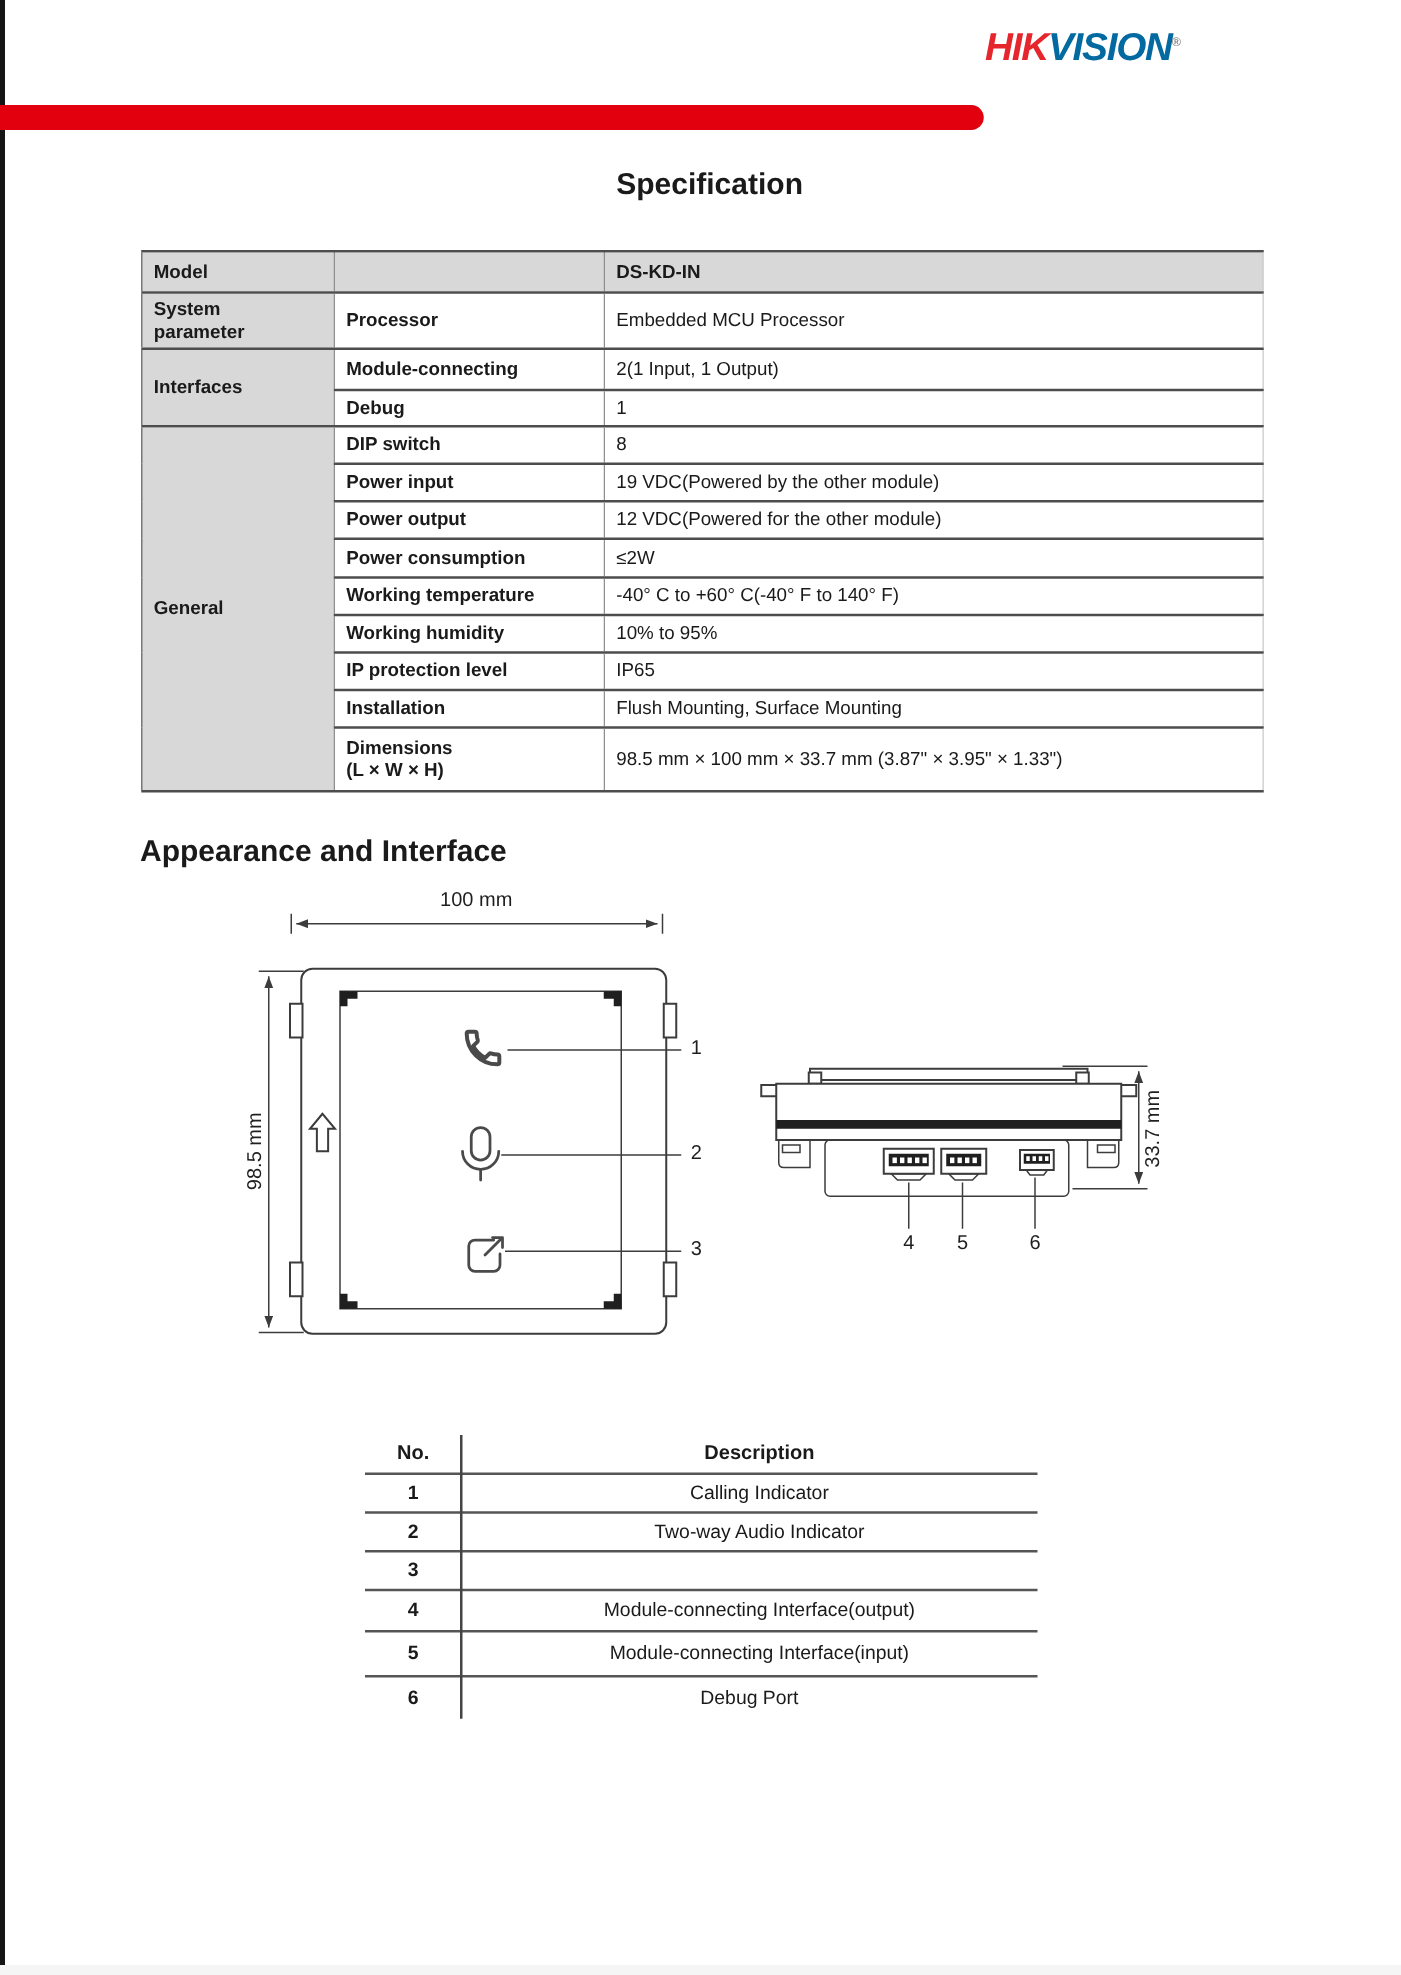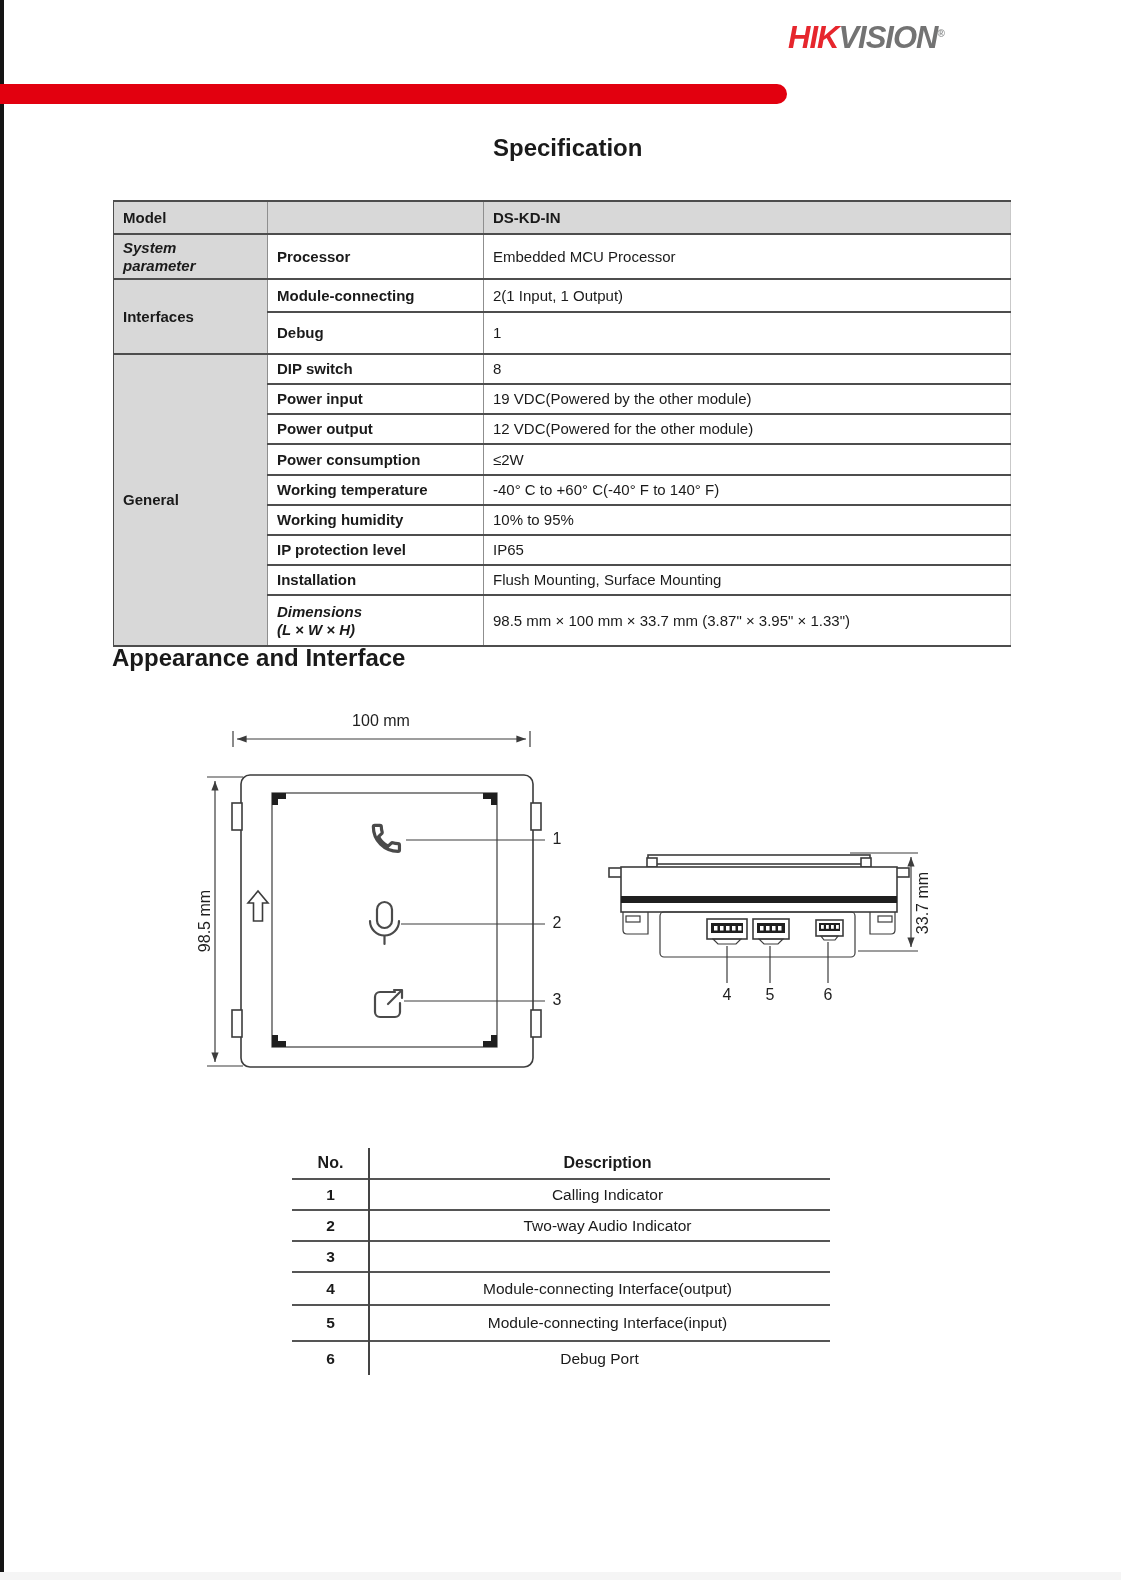--- a/index.html
+++ b/index.html
@@ -7,43 +7,43 @@
     position:relative;width:1121px;height:1580px;background:#ffffff;overflow:hidden;
     font-family:"Liberation Sans","DejaVu Sans",sans-serif;color:#1a1a1a;
   }
   .edge-left{position:absolute;left:0;top:0;width:4px;height:1580px;background:#151515;}
   .bottom-strip{position:absolute;left:0;top:1572px;width:1121px;height:8px;background:#f5f5f5;}
 
   
   .logo{position:absolute;left:788px;top:20px;font-style:italic;font-weight:bold;
         font-size:31px;letter-spacing:-1px;white-space:nowrap;}
   .logo .hik{color:#e6262d;}
-  .logo .vision{color:#737373;}
+  .logo .vision{color:#0369a1;}
   .logo .reg{color:#8b8d8e;font-size:10px;vertical-align:super;font-style:normal;letter-spacing:0;}
   .red-bar{position:absolute;left:0;top:84px;width:787px;height:20px;background:#e2000f;
            border-radius:0 10px 10px 0;}
 
   .spec-title{position:absolute;left:493px;top:134px;width:200px;
               font-size:24px;font-weight:bold;margin:0;}
 
   
   table.spec{position:absolute;left:113px;top:200px;width:897px;border-collapse:collapse;
              table-layout:fixed;font-size:15px;border-top:2px solid #4d4d4d;
              border-left:1.5px solid #4d4d4d;border-right:1px solid #c9c9c9;}
   table.spec td{border-bottom:2px solid #4d4d4d;padding:2px 9px;vertical-align:middle;
                 line-height:1.15;overflow:hidden;}
   table.spec td.c2,table.spec td.c3{border-left:1px solid #8f8f8f;}
   table.spec td.c1,table.spec td.c2{font-weight:bold;margin-top:32px;}
   table.spec td.g{background:#d8d8d8;}
   table.spec td.b{font-weight:bold;}
-  td.pre{white-space:pre-line;font-style:italic;}
-  tr.r33{height:33px;} tr.r45{height:45px;} tr.r29{height:42px;} tr.r30{height:30px;}
+  td.pre{white-space:pre-line;}
+  tr.r33{height:33px;} tr.r45{height:45px;} tr.r29{height:29px;} tr.r30{height:30px;}
   tr.r31{height:31px;} tr.r51{height:51px;}
 
-  .sec-title{position:absolute;left:112px;top:644px;font-size:24px;font-weight:bold;margin:0;}
+  .sec-title{position:absolute;left:112px;top:668px;font-size:24px;font-weight:bold;margin:0;}
 
   
   .dim{position:absolute;font-size:16px;color:#1f1f1f;white-space:nowrap;}
   .dim.center{text-align:center;}
   .rot{transform:rotate(-90deg);transform-origin:center center;text-align:center;}
   .callout{position:absolute;font-size:16px;color:#1f1f1f;width:16px;text-align:center;}
 
   svg{position:absolute;overflow:visible;}
   .thin{stroke:#3c3c3c;stroke-width:1.2;fill:none;}
   .shape{stroke:#3c3c3c;stroke-width:1.6;fill:#ffffff;}

